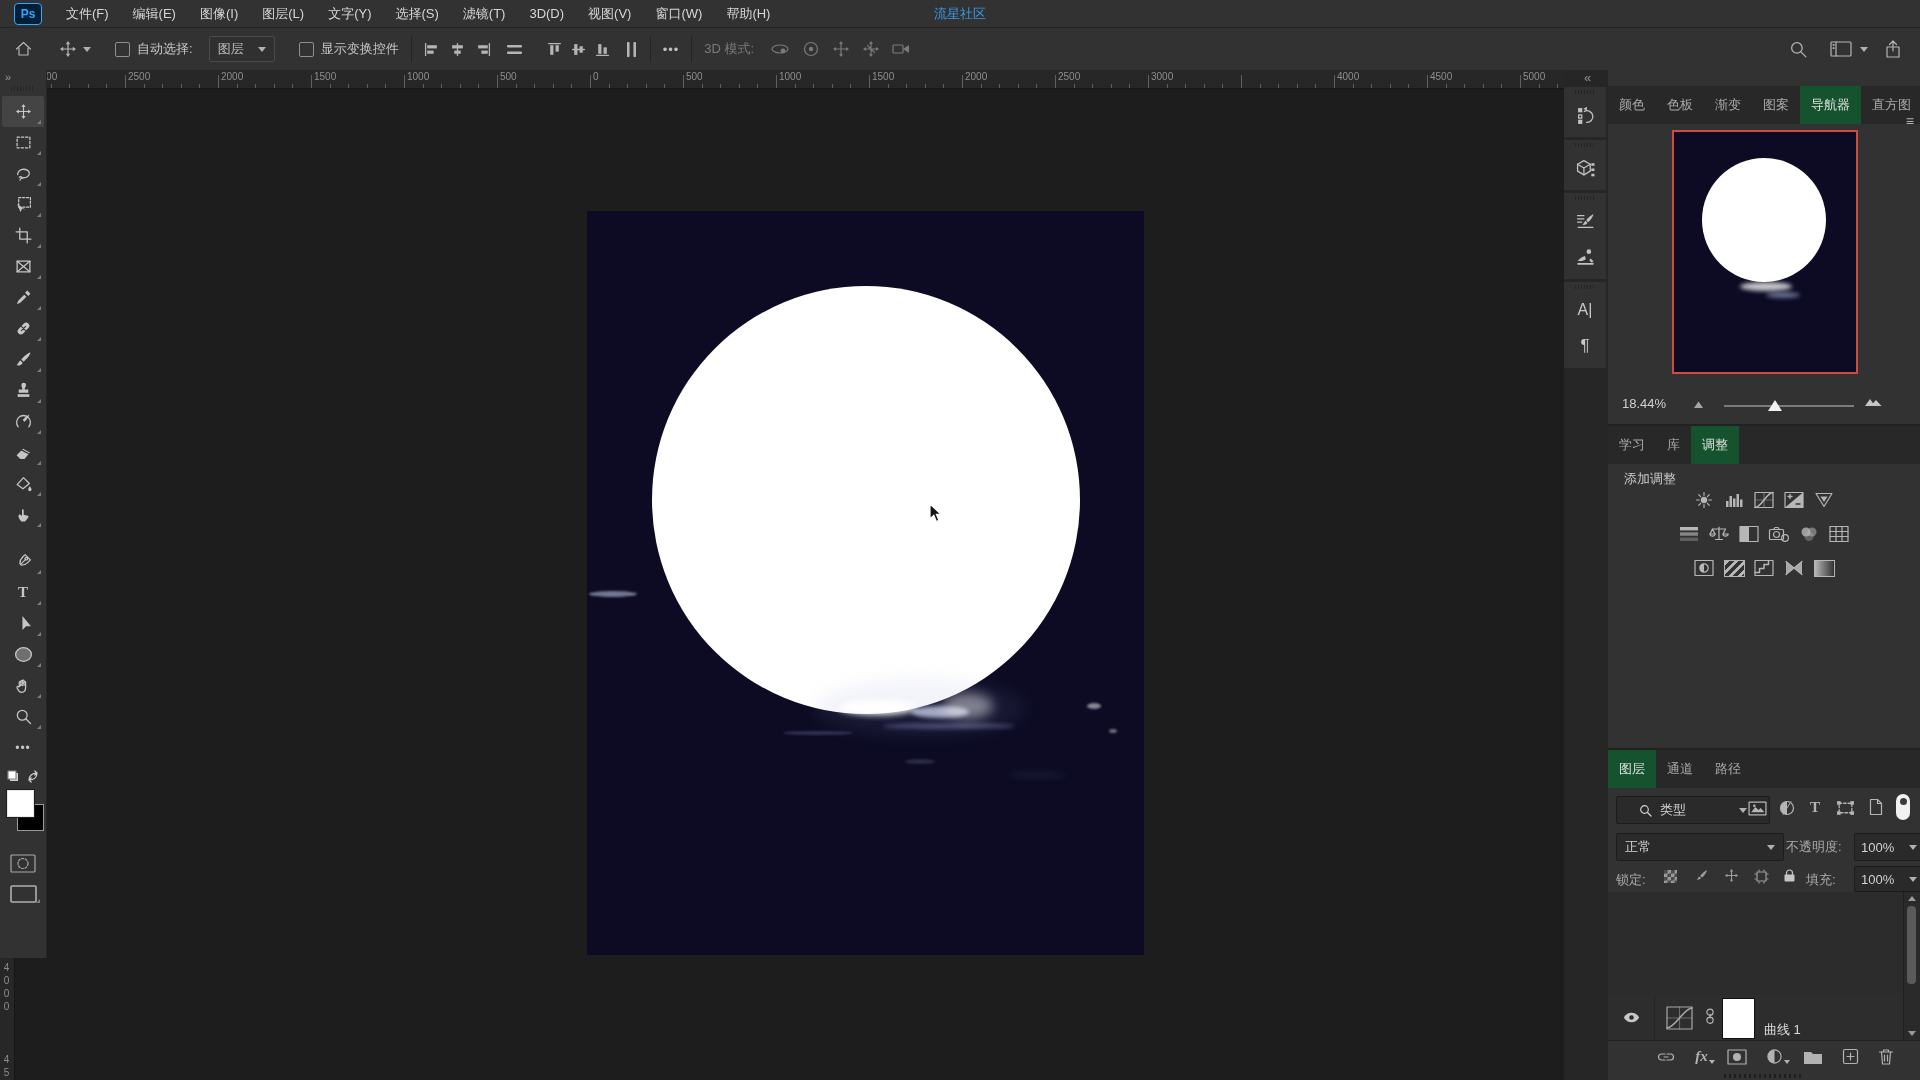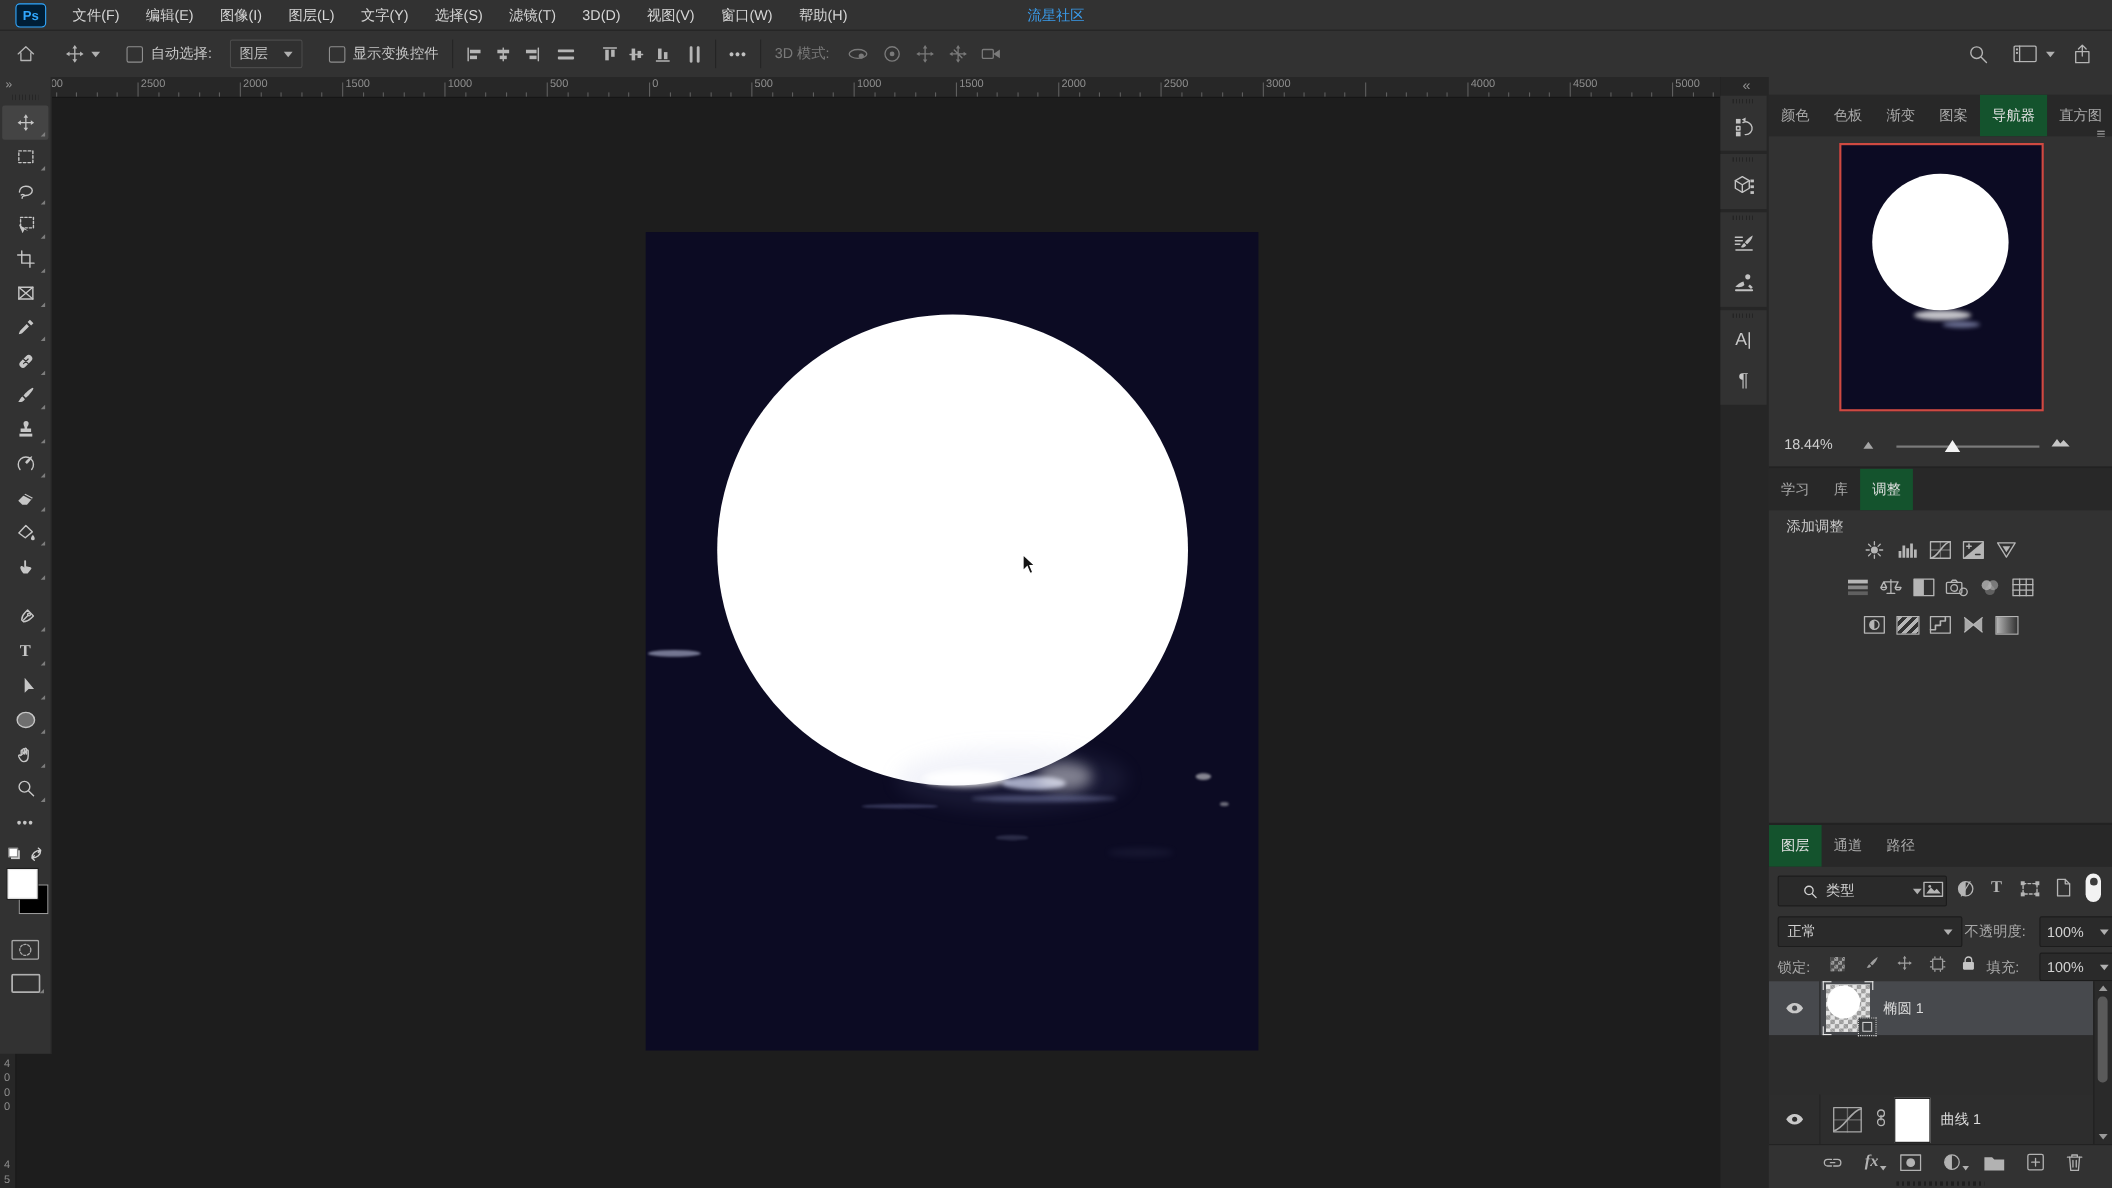--- a/index.html
+++ b/index.html
@@ -810,41 +810,20 @@
           </svg>
         </span>
       <span class="abs lab" style="left:198px;top:801px">填充:</span>
       <div class="well abs" style="left:246px;top:796px;width:56px;height:24px;padding:0 6px">
         <span style="flex:1">100%</span>
         <span class="chev"></span>
       </div>
 
       <div class="abs" style="left:0;top:822px;width:312px;height:148px;background:#2c2c2c">
 
-        <div class="lrow sel" style="top:0">
-          <div class="eyecol">
-              <span class="eye">
-                <svg class="ic" width="17" height="11" viewBox="0 0 17 11">
-                  <path class="f" d="M.8 5.5C3 2 5.5.8 8.5.8S14 2 16.2 5.5C14 9 11.5 10.2 8.5 10.2S3 9 .8 5.5z"></path>
-                  <circle cx="8.5" cy="5.5" r="2.3" fill="#47494d" stroke="none"></circle>
-                </svg>
-              </span>
-            </div>
-          <div class="abs checker" style="left:52px;top:3px;width:40px;height:43px">
-            <div class="blob" style="left:1px;top:1px;width:30px;height:30px;background:#fff"></div>
-            <span class="corner" style="left:-3px;top:-3px;border-left:1.5px solid #e8e8e8;border-top:1.5px solid #e8e8e8"></span>
-            <span class="corner" style="right:-3px;top:-3px;border-right:1.5px solid #e8e8e8;border-top:1.5px solid #e8e8e8"></span>
-            <span class="corner" style="left:-3px;bottom:-3px;border-left:1.5px solid #e8e8e8;border-bottom:1.5px solid #e8e8e8"></span>
-            <span class="corner" style="right:-3px;bottom:-3px;border-right:1.5px solid #e8e8e8;border-bottom:1.5px solid #e8e8e8"></span>
-            <span class="abs" style="right:-6px;bottom:-4px;width:15px;height:15px;background:#3c3e40;border:1px dotted #cfcfcf">
-                <span class="abs" style="left:3px;top:3px;width:7px;height:7px;border:1px solid #cfcfcf"></span>
-              </span>
-          </div>
-          <span class="lname" style="left:104px">椭圆 1</span>
-        </div>
 
 
         <div class="lrow" style="top:103px;height:45px">
           <div class="eyecol" style="height:45px">
               <span class="eye">
                 <svg class="ic" width="17" height="11" viewBox="0 0 17 11">
                   <path class="f" d="M.8 5.5C3 2 5.5.8 8.5.8S14 2 16.2 5.5C14 9 11.5 10.2 8.5 10.2S3 9 .8 5.5z"></path>
                   <circle cx="8.5" cy="5.5" r="2.3" fill="#2d2d2d" stroke="none"></circle>
                 </svg>
               </span>
@@ -857,21 +836,21 @@
               </svg>
             </span>
           <span class="abs" style="left:96px;top:12px;color:#b5b5b5">
               <svg class="ic" width="12" height="20" viewBox="0 0 12 20">
                 <circle cx="6" cy="5.2" r="3.1"></circle>
                 <circle cx="6" cy="13.2" r="3.1"></circle>
                 <path d="M6 7v4"></path>
               </svg>
             </span>
           <div class="mask" style="left:114px;top:3px;width:31px;height:39px"></div>
-          <span class="lname" style="left:156px;top:14px">曲线 1</span>
+          <span class="lname" style="left:156px;top:26px">曲线 1</span>
         </div>
 
         <div class="scroll">
           <span class="arr-up abs" style="left:4px;top:4px"></span>
           <div class="sb-thumb"></div>
           <span class="arr-dn abs" style="left:4px;bottom:4px"></span>
         </div>
       </div>
 
       <div class="abs" style="left:0;top:970px;width:312px;height:32px;border-top:1px solid #222;display:flex;align-items:center;justify-content:space-between;padding:0 26px 0 48px;box-sizing:border-box;color:#b2b2b2">

